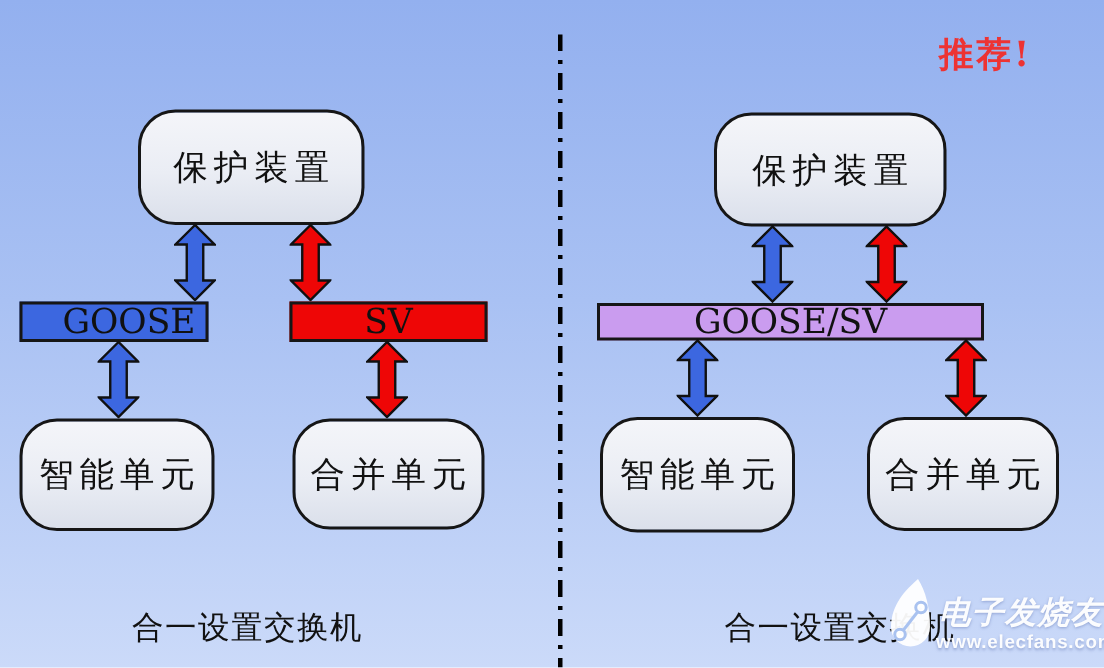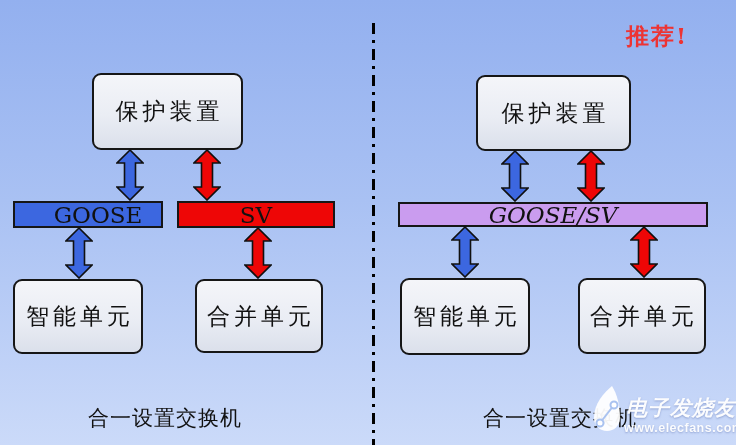--- a/index.html
+++ b/index.html
@@ -13,21 +13,21 @@
   }
   .divider{
     position:absolute;left:372px;top:23px;width:3px;height:422px;
     background-image:repeating-linear-gradient(to bottom,
       #000 0 11px,transparent 11px 17px,
       #000 17px 20px,transparent 20px 26px);
   }
   .rounded-box{
     position:absolute;
     border:2px solid #161616;
-    border-radius:9px;
+    border-radius:25px;
     background:linear-gradient(180deg,#F4F5F9 0%,#EAEDF4 55%,#DBE0EB 100%);
     display:flex;align-items:center;justify-content:center;
     font-size:23px;letter-spacing:4px;text-indent:4px;
     box-sizing:border-box;
   }
   .bar{
     position:absolute;
     border:2px solid #161616;
     display:flex;align-items:center;justify-content:center;
     font-size:23px;
@@ -74,22 +74,22 @@
 
     <div class="rounded-box" style="left:92px;top:73px;width:151px;height:77px;">保护装置</div>
 
     <svg class="arrow" style="left:116px;top:149px" width="28" height="52" viewBox="0 0 28 52">
       <polygon points="14,1 1,14 8.5,14 8.5,38 1,38 14,51 27,38 19.5,38 19.5,14 27,14" stroke="#101010" stroke-width="1.6" fill="#3C67E0"></polygon>
     </svg>
     <svg class="arrow" style="left:193px;top:149px" width="28" height="52" viewBox="0 0 28 52">
       <polygon points="14,1 1,14 8.5,14 8.5,38 1,38 14,51 27,38 19.5,38 19.5,14 27,14" stroke="#101010" stroke-width="1.6" fill="#EE0606"></polygon>
     </svg>
 
-    <div class="bar" style="left: 13px; top: 201px; width: 150px; height: 27px; background-color: rgb(60, 103, 224); padding-left: 20px;">GOOSE</div>
-    <div class="bar" style="left: 177px; top: 201px; width: 158px; height: 27px; background-color: rgb(238, 6, 6);">SV</div>
+    <div class="bar" style="left: 13px; top: 201px; width: 126px; height: 27px; background-color: rgb(60, 103, 224); padding-left: 20px;">GOOSE</div>
+    <div class="bar" style="left: 193px; top: 201px; width: 132px; height: 27px; background-color: rgb(238, 6, 6);">SV</div>
 
     <svg class="arrow" style="left:65px;top:227px" width="28" height="52" viewBox="0 0 28 52">
       <polygon points="14,1 1,14 8.5,14 8.5,38 1,38 14,51 27,38 19.5,38 19.5,14 27,14" stroke="#101010" stroke-width="1.6" fill="#3C67E0"></polygon>
     </svg>
     <svg class="arrow" style="left:244px;top:227px" width="28" height="52" viewBox="0 0 28 52">
       <polygon points="14,1 1,14 8.5,14 8.5,38 1,38 14,51 27,38 19.5,38 19.5,14 27,14" stroke="#101010" stroke-width="1.6" fill="#EE0606"></polygon>
     </svg>
 
     <div class="rounded-box" style="left:13px;top:279px;width:130px;height:75px;">智能单元</div>
     <div class="rounded-box" style="left:195px;top:279px;width:128px;height:74px;">合并单元</div>
@@ -103,21 +103,21 @@
 
     <div class="rounded-box" style="left:476px;top:75px;width:155px;height:76px;">保护装置</div>
 
     <svg class="arrow" style="left:501px;top:150px" width="28" height="52" viewBox="0 0 28 52">
       <polygon points="14,1 1,14 8.5,14 8.5,38 1,38 14,51 27,38 19.5,38 19.5,14 27,14" stroke="#101010" stroke-width="1.6" fill="#3C67E0"></polygon>
     </svg>
     <svg class="arrow" style="left:577px;top:150px" width="28" height="52" viewBox="0 0 28 52">
       <polygon points="14,1 1,14 8.5,14 8.5,38 1,38 14,51 27,38 19.5,38 19.5,14 27,14" stroke="#101010" stroke-width="1.6" fill="#EE0606"></polygon>
     </svg>
 
-    <div class="bar" style="left: 398px; top: 202px; width: 310px; height: 25px; background-color: rgb(202, 156, 239); font-style: italic;">GOOSE/SV</div>
+    <div class="bar" style="left: 398px; top: 202px; width: 258px; height: 25px; background-color: rgb(202, 156, 239);">GOOSE/SV</div>
 
     <svg class="arrow" style="left:451px;top:226px" width="28" height="52" viewBox="0 0 28 52">
       <polygon points="14,1 1,14 8.5,14 8.5,38 1,38 14,51 27,38 19.5,38 19.5,14 27,14" stroke="#101010" stroke-width="1.6" fill="#3C67E0"></polygon>
     </svg>
     <svg class="arrow" style="left:630px;top:226px" width="28" height="52" viewBox="0 0 28 52">
       <polygon points="14,1 1,14 8.5,14 8.5,38 1,38 14,51 27,38 19.5,38 19.5,14 27,14" stroke="#101010" stroke-width="1.6" fill="#EE0606"></polygon>
     </svg>
 
     <div class="rounded-box" style="left:400px;top:278px;width:130px;height:77px;">智能单元</div>
     <div class="rounded-box" style="left:578px;top:278px;width:128px;height:76px;">合并单元</div>

